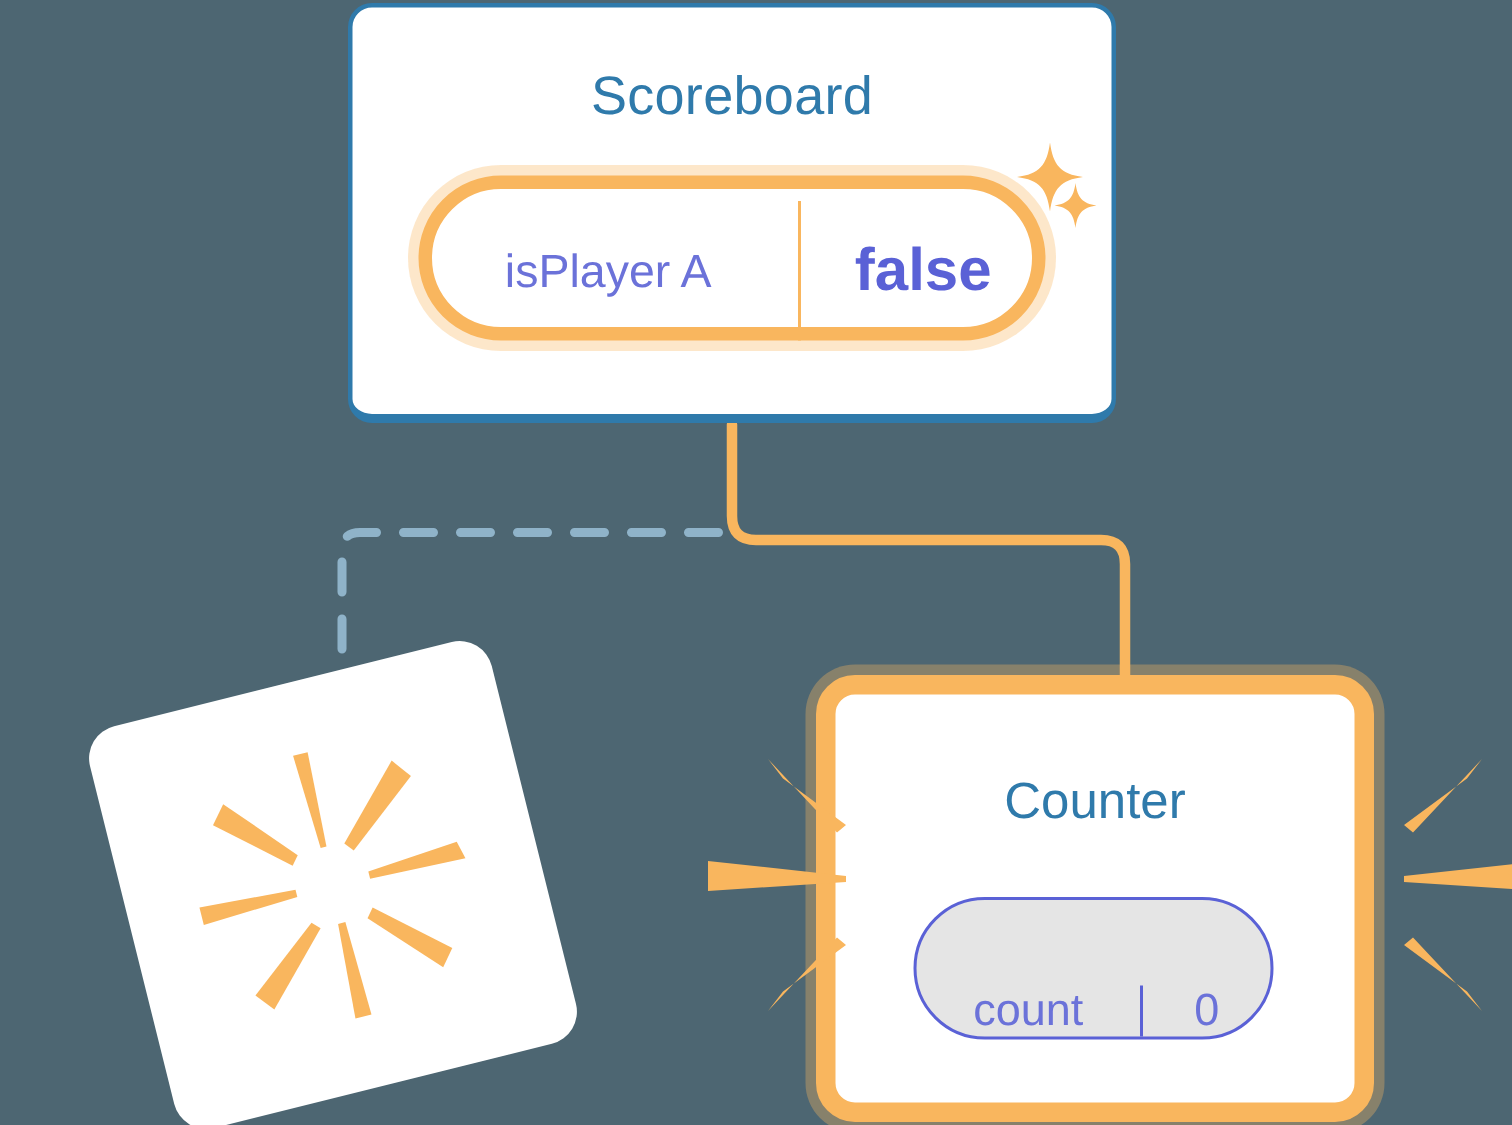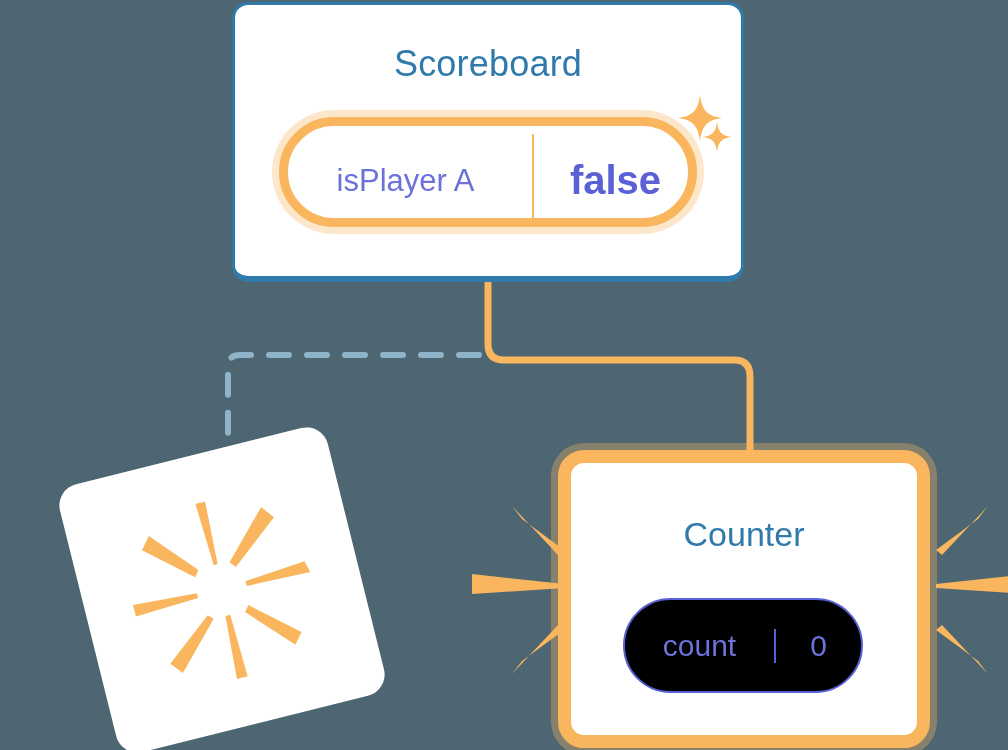--- a/index.html
+++ b/index.html
@@ -124,21 +124,21 @@
     left: 84px;
     top: 452px;
     width: 276px;
     height: 276px;
     transform: rotate(-14deg);
     pointer-events: none;
   }
 
   
   #counter-card {
-    left: 558px;
+    left: 544px;
     top: 450px;
     width: 372px;
     height: 298px;
     border: 13px solid #f9b65e;
     border-radius: 26px;
     box-shadow: 0 0 0 7px rgba(249, 182, 94, 0.34);
   }
   #counter-title {
     position: absolute;
     top: 52px;
@@ -151,22 +151,22 @@
   #counter-pill {
     position: absolute;
     left: 52px;
     top: 135px;
     width: 240px;
     height: 95px;
     border: 2px solid #5a61d6;
     border-radius: 48px;
     box-sizing: border-box;
     display: flex;
-    align-items: center;
-    background: #000000;
+    align-items: flex-end;
+    background: #e5e5e5;
   }
   #counter-key {
     flex: 0 0 64%;
     display: flex;
     align-items: center;
     justify-content: center;
     font-size: 30px;
     color: #6b72d9;
     border-right: 2px solid #5a61d6;
     box-sizing: border-box;

